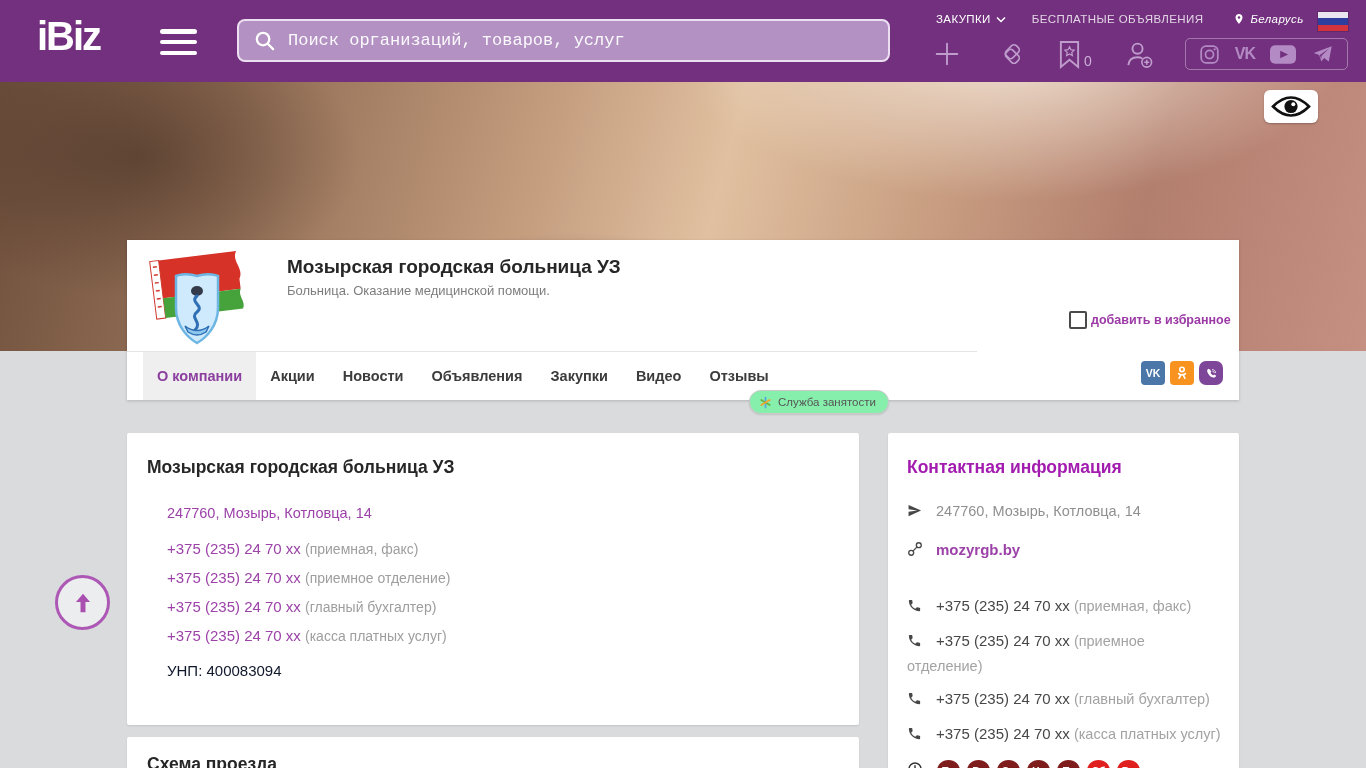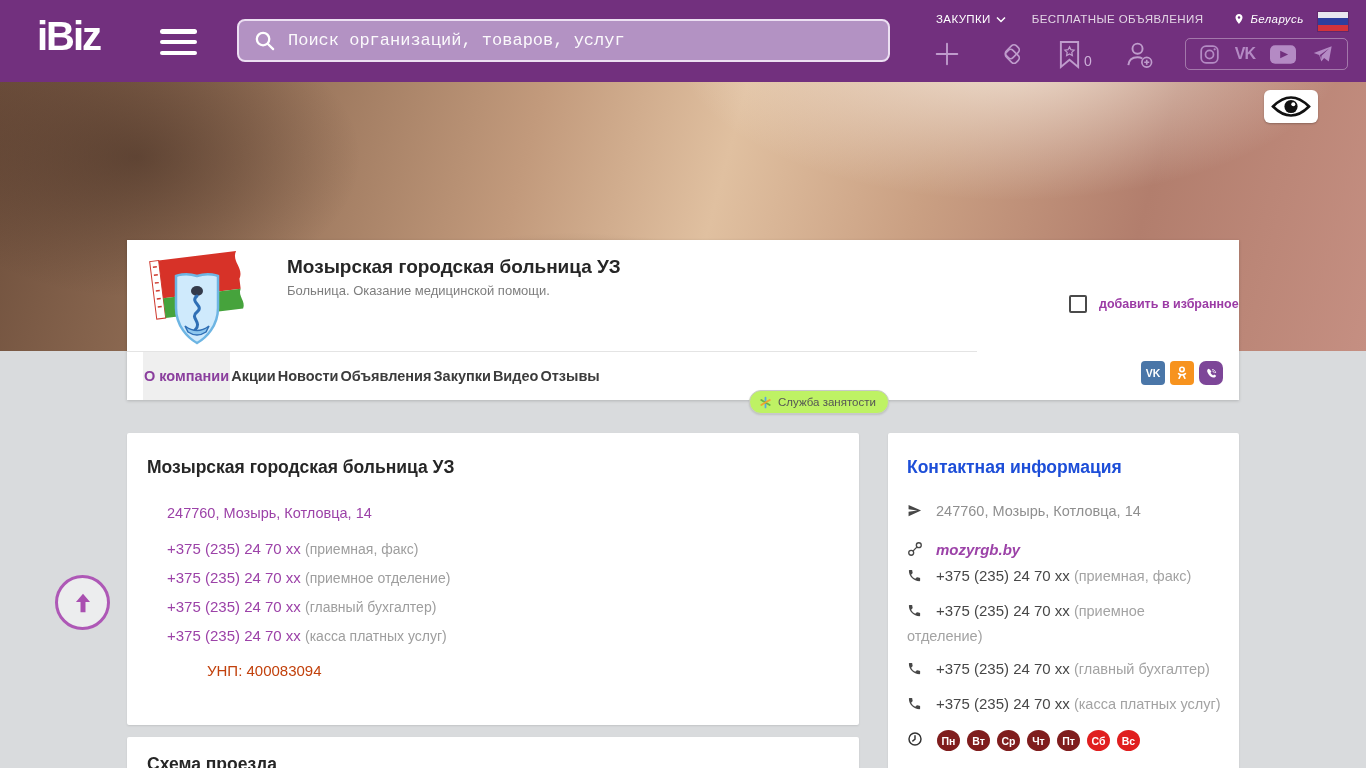--- a/index.html
+++ b/index.html
@@ -39,48 +39,48 @@
       radial-gradient(320px 200px at 10% 28%, rgba(58,38,28,.5), rgba(58,38,28,0) 70%),
       linear-gradient(105deg, #6e4f3c 0%, #936f56 18%, #c29a7c 38%, #e0c0a0 52%, #caa083 66%, #b27e6d 82%, #c58f82 100%);
   }
   .eye-btn { position:absolute; top:90px; left:1264px; width:54px; height:33px; background:#fff; border-radius:6px; z-index:5; display:flex; align-items:center; justify-content:center; cursor:pointer; box-shadow:0 1px 2px rgba(0,0,0,.25); }
 
   
   .company-card { position:absolute; left:127px; top:240px; width:1112px; height:160px; background:#fff; z-index:10; box-shadow:0 1px 3px rgba(0,0,0,.18); }
   .company-logo { position:absolute; left:18px; top:6px; width:104px; height:102px; }
   .company-title { position:absolute; left:160px; top:16px; font-size:19px; font-weight:bold; color:#262626; }
   .company-subtitle { position:absolute; left:160px; top:43px; font-size:13px; color:#7d7d7d; }
-  .fav { position:absolute; left:942px; top:55px; display:flex; align-items:center; gap:12px; cursor:pointer; }
+  .fav { position:absolute; left:942px; top:71px; display:flex; align-items:center; gap:4px; cursor:pointer; }
   .fav-box { width:18px; height:18px; border:2px solid #4a4a4a; border-radius:2px; background:#fff; }
   .fav-label { color:#9b3aa5; font-weight:bold; font-size:12.5px; }
   .tabs { position:absolute; left:0; top:111px; width:850px; height:49px; border-top:1px solid #e4e4e4; display:flex; align-items:stretch; padding-left:16px; }
-  .tab { display:flex; align-items:center; padding:0 1px; font-size:14.5px; font-weight:bold; color:#3c3c3c; cursor:pointer; white-space:nowrap; }
+  .tab { display:flex; align-items:center; padding:0 14px; font-size:14.5px; font-weight:bold; color:#3c3c3c; cursor:pointer; white-space:nowrap; }
   .tab.active { background:#efefef; color:#8b3f9e; }
   .socials { position:absolute; right:16px; top:121px; display:flex; gap:5px; }
   .soc { width:24px; height:24px; border-radius:4px; display:flex; align-items:center; justify-content:center; cursor:pointer; }
   .soc.vk { background:#4a76a8; color:#fff; font-size:10.5px; font-weight:bold; }
   .soc.ok { background:#f7931e; }
   .soc.viber { background:#7d4698; border-radius:7px; }
-  .vac-tooltip { position:absolute; left:749px; top:390px; height:24px; background:#bef264; border:1px solid #c9c9c9; border-radius:12px; display:flex; align-items:center; gap:6px; padding:0 12px 0 9px; font-size:11.5px; color:#555; z-index:20; box-shadow:0 1px 2px rgba(0,0,0,.12); white-space:nowrap; }
+  .vac-tooltip { position:absolute; left:749px; top:390px; height:24px; background:#86efac; border:1px solid #c9c9c9; border-radius:12px; display:flex; align-items:center; gap:6px; padding:0 12px 0 9px; font-size:11.5px; color:#555; z-index:20; box-shadow:0 1px 2px rgba(0,0,0,.12); white-space:nowrap; }
 
   
   .about-card { position:absolute; left:127px; top:433px; width:732px; height:292px; background:#fff; border-radius:2px; box-shadow:0 1px 2px rgba(0,0,0,.1); padding:24px 20px 0 20px; z-index:5; }
   .about-heading { font-size:17.5px; font-weight:bold; color:#262626; margin-bottom:26px; }
   .about-body { margin-left:20px; }
   .about-address { display:inline-block; color:#9c42a8; font-size:14.5px; margin-bottom:19px; cursor:pointer; }
   .phone-row { font-size:15px; margin-bottom:11px; line-height:17px; }
   .phone-row .num { color:#9c42a8; cursor:pointer; }
   .phone-row .lbl { color:#9e9e9e; font-size:14px; }
-  .unp { margin-top:17px; font-size:15px; color:#c2410c;margin-left:40px; }
+  .unp { margin-top:17px; font-size:15px; color:#0f172a; }
 
   .map-card { position:absolute; left:127px; top:737px; width:732px; height:220px; background:#fff; border-radius:2px; box-shadow:0 1px 2px rgba(0,0,0,.1); padding:17px 20px; z-index:5; }
   .map-heading { font-size:17.5px; font-weight:bold; color:#262626; }
 
   .contact-card { position:absolute; left:888px; top:433px; width:351px; height:420px; background:#fff; border-radius:2px; box-shadow:0 1px 2px rgba(0,0,0,.1); padding:24px 16px 0 19px; z-index:5; }
-  .contact-heading { font-size:17.5px; font-weight:bold; color:#1d4ed8; margin-bottom:22px; }
+  .contact-heading { font-size:17.5px; font-weight:bold; color:#a21caf; margin-bottom:22px; }
   .c-row { font-size:14.5px; color:#8f8f8f; line-height:23px; margin-bottom:9px; }
   .c-icon { display:inline-block; width:16px; margin-right:13px; vertical-align:-2px; }
   .c-row .site { color:#9c42a8; font-weight:bold; font-size:15px; cursor:pointer; }
   .c-row .num { color:#474747; font-size:15px; cursor:pointer; }
   .c-row .lbl { color:#a3a3a3; }
   .sched { display:flex; align-items:center; gap:7px; margin-top:12px; }
   .sched .c-icon { margin-right:7px; }
   .day { width:23px; height:21px; border-radius:50%; color:#fff; font-size:10.5px; font-weight:bold; display:flex; align-items:center; justify-content:center; }
   .day.work { background:#7f1d1d; }
   .day.off  { background:#e01f1f; }
@@ -280,21 +280,21 @@
     <div class="contact-heading">Контактная информация</div>
 
     <div class="c-row" style="margin-bottom:13px;">
       <span class="c-icon">
         <svg width="15" height="15" viewBox="0 0 24 24" fill="#474747">
             <path d="M2.5 21 L22.5 12 2.5 3 2.5 10 16.5 12 2.5 14 Z"></path>
           </svg>
       </span><span>247760, Мозырь, Котловца, 14</span>
     </div>
 
-    <div class="c-row" style="margin-bottom:0;font-style:italic;">
+    <div class="c-row" style="margin-bottom:30px;">
       <span class="c-icon">
         <svg width="16" height="16" viewBox="0 0 24 24" fill="none" stroke="#474747" stroke-width="2">
             <circle cx="6.3" cy="17.7" r="3.7"></circle>
             <circle cx="17.7" cy="6.3" r="3.7"></circle>
             <path d="M9.2 14.8 L14.8 9.2"></path>
           </svg>
       </span><span class="site">mozyrgb.by</span>
     </div>
 
     <div class="c-row">

